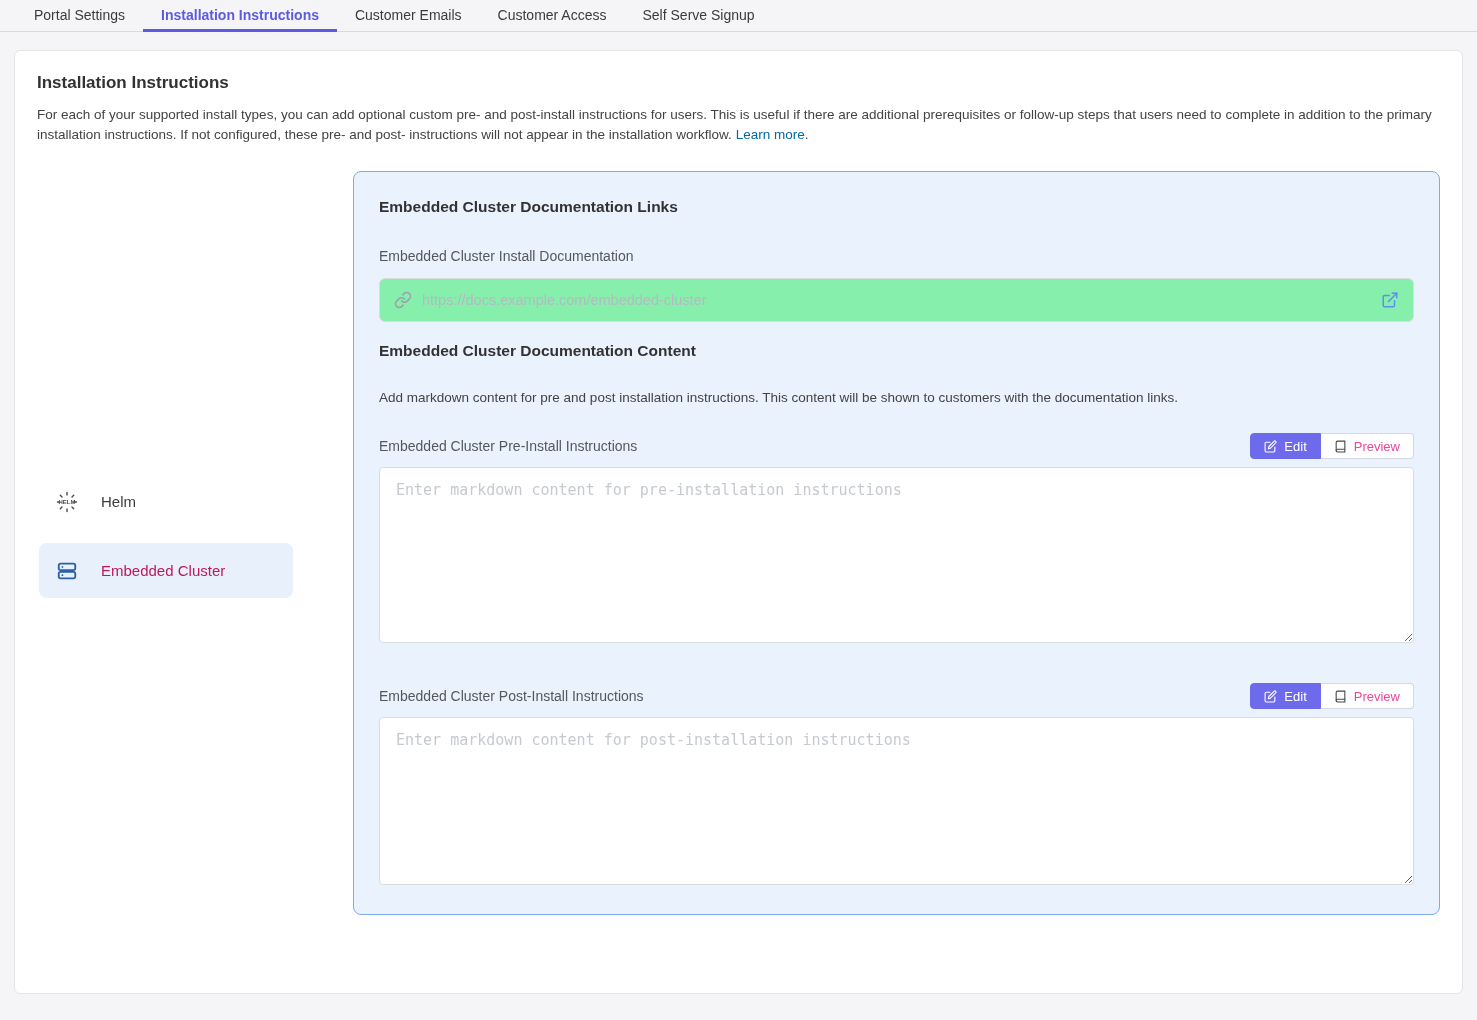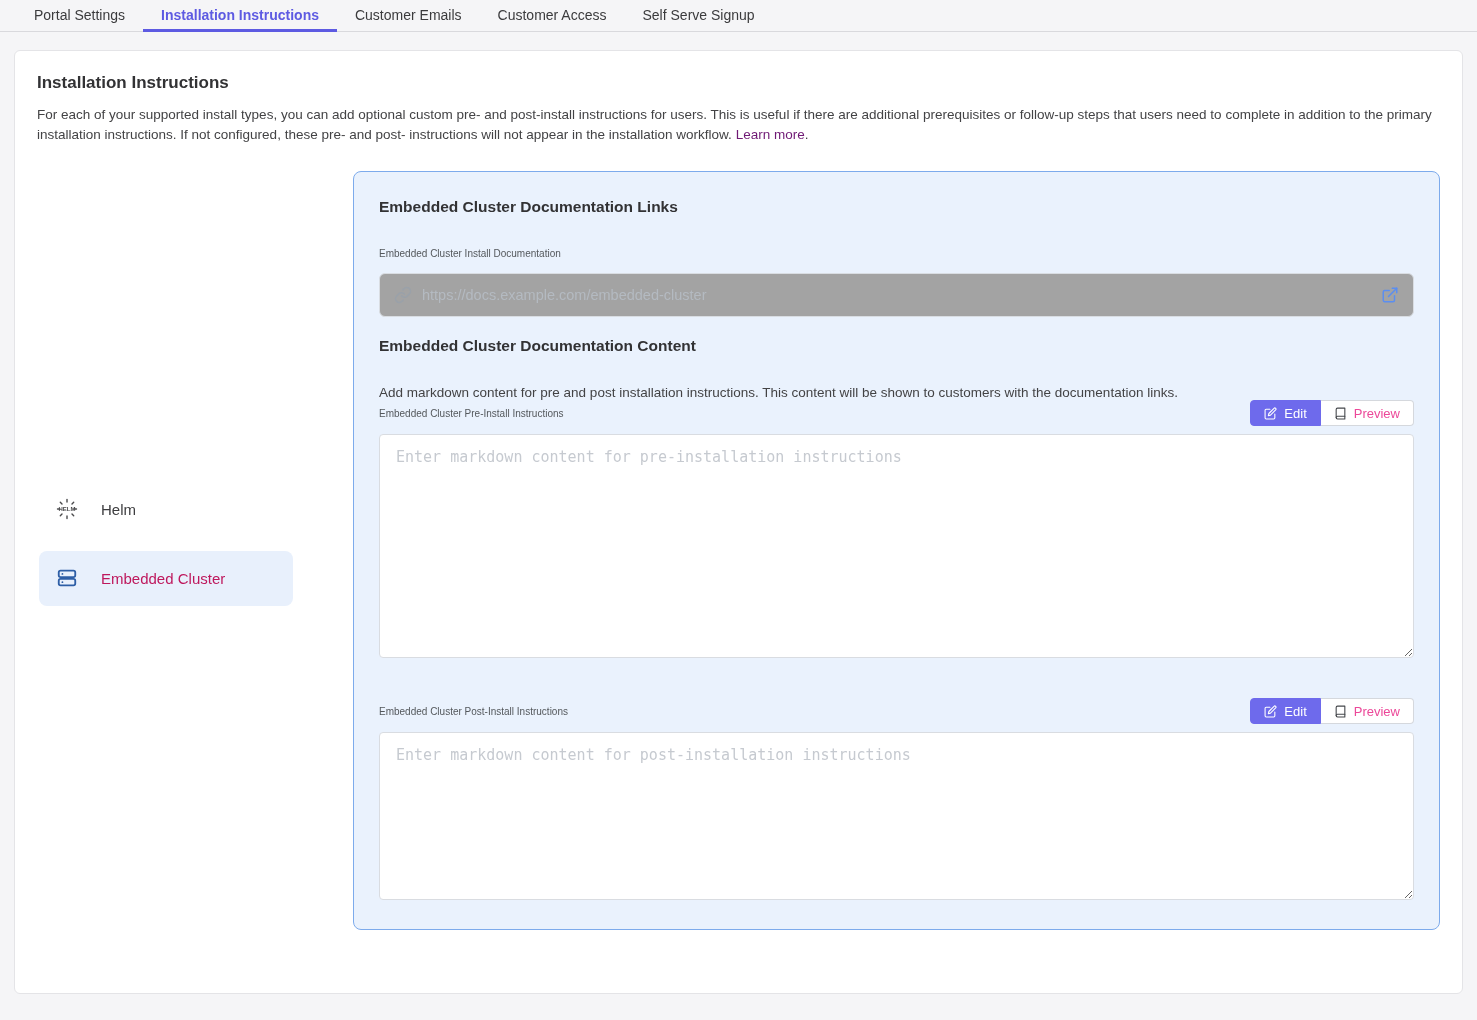--- a/index.html
+++ b/index.html
@@ -52,21 +52,21 @@
     color: #323234;
     margin-bottom: 12px;
   }
   .page-desc {
     font-size: 13.5px;
     line-height: 20px;
     color: #434345;
     max-width: 1395px;
   }
   .learn-more {
-    color: #701a75;
+    color: #0369a1;
     text-decoration: none;
     cursor: pointer;
   }
 
   
   .content-row {
     display: flex;
     margin-top: 26px;
     align-items: center;
     gap: 27px;
@@ -110,27 +110,27 @@
     border: 1px solid #7dabec;
     border-radius: 8px;
     padding: 26px 25px 25px 25px;
   }
   .panel h3 {
     font-size: 15.5px;
     font-weight: 700;
     color: #323234;
   }
   .field-label {
-    font-size: 10px;
+    font-size: 14px;
     color: #54585c;
   }
   .url-field {
     margin-top: 14px;
     height: 44px;
-    background: #a3a3a3;
+    background: #86efac;
     border: 1px solid #d9dde2;
     border-radius: 6px;
     display: flex;
     align-items: center;
     padding: 0 14px;
   }
   .url-field input {
     flex: 1;
     border: none;
     outline: none;
@@ -147,20 +147,21 @@
   .content-desc {
     margin-top: 30px;
     font-size: 13.5px;
     color: #434345;
   }
 
   .label-row {
     display: flex;
     align-items: center;
     justify-content: space-between;
+    margin-top: 28px;
     margin-bottom: 8px;
   }
   .label-row.post { margin-top: 36px; }
 
   .btn-group { display: flex; align-items: stretch; }
   .btn {
     display: flex;
     align-items: center;
     height: 26px;
     font-size: 13px;
@@ -177,21 +178,21 @@
   .btn-preview {
     background: #ffffff;
     color: #ec4899;
     border: 1px solid #d5d8dd;
     border-left: none;
     border-radius: 0 4px 4px 0;
   }
 
   textarea.md-area {
     width: 100%;
-    height: 224px;
+    height: 176px;
     background: #ffffff;
     border: 1px solid #d9dce1;
     border-radius: 4px;
     padding: 13px 16px;
     font-family: "DejaVu Sans Mono", "Liberation Mono", monospace;
     font-size: 15px;
     color: #3c3c3e;
     resize: vertical;
     outline: none;
   }

